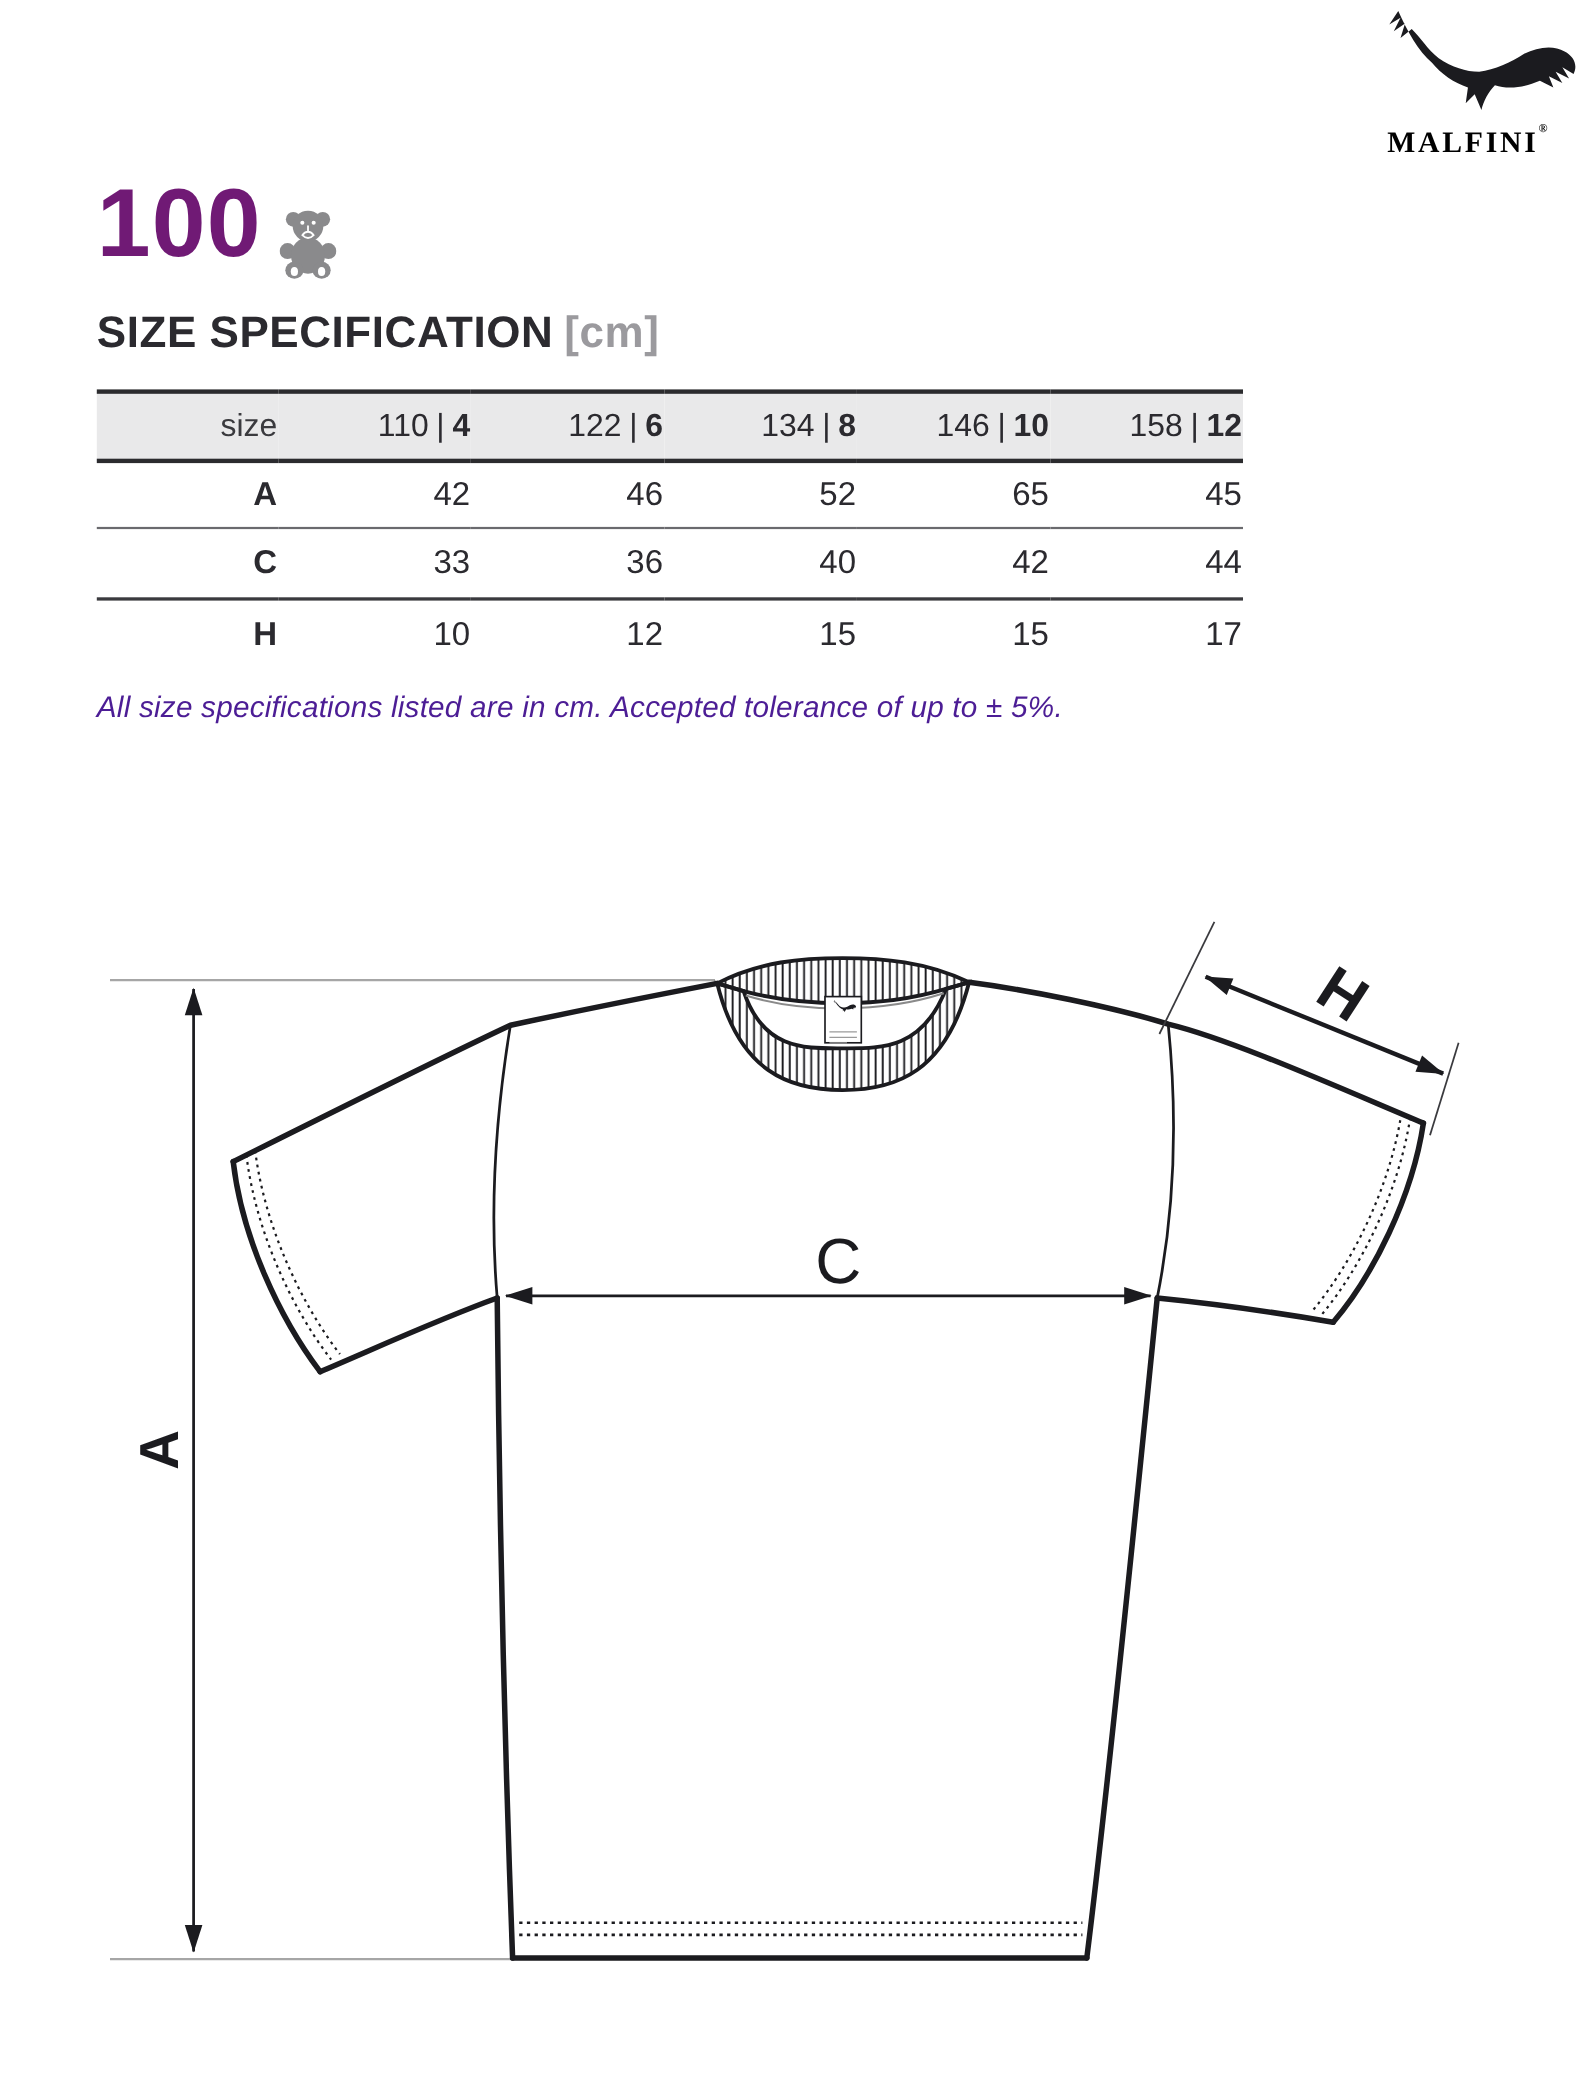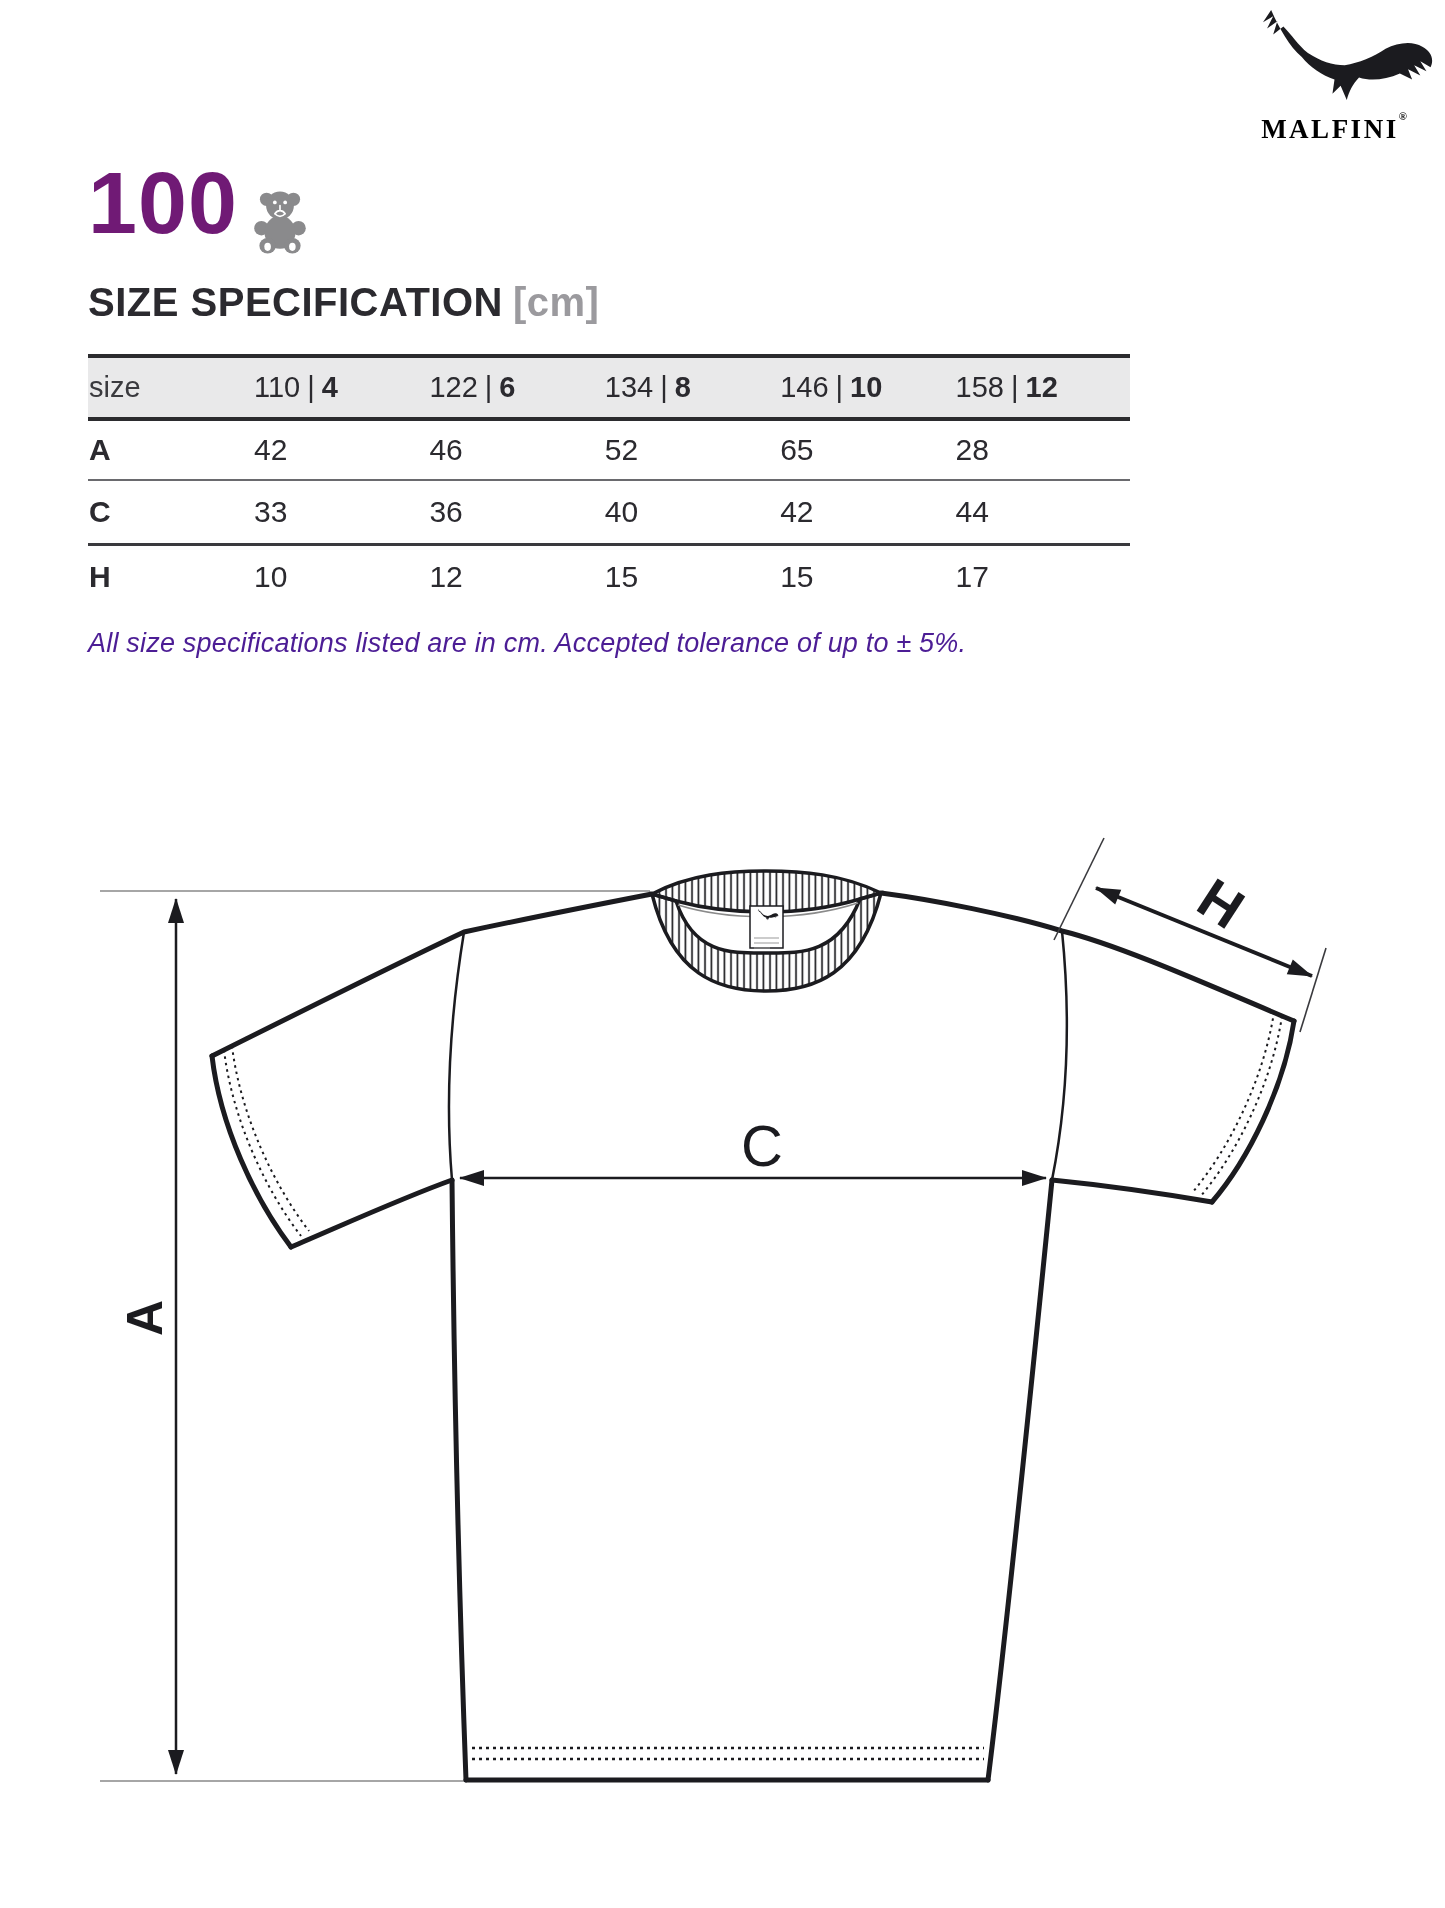--- a/index.html
+++ b/index.html
@@ -16,21 +16,21 @@
   .prodName{font-size:57px;font-weight:800;color:#2b2a2f;margin-left:18px;letter-spacing:0.5px;}
   .teddy{margin-left:16px;align-self:flex-end;position:relative;top:6px;}
 
   
   .secHead{position:absolute;top:280px;left:88px;font-size:40px;font-weight:800;letter-spacing:0.5px;color:#2b2a2f;}
   .secHead .unit{color:#9b9a9e;margin-left:10px;}
 
   
   table.spec{position:absolute;top:354px;left:88px;width:1042px;border-collapse:collapse;table-layout:fixed;
     border-top:4px solid #2b2b2e;}
-  table.spec td{text-align:left;vertical-align:middle;font-size:30px;}
+  table.spec td{text-align:right;vertical-align:middle;font-size:30px;}
   tr.hdr td{background:#e9e9ea;height:57px;font-size:29px;border-bottom:4px solid #2b2b2e;}
   tr.hdr td .b{font-weight:700;}
   tr.hdr td .sep{margin:0 7px;font-weight:400;color:#2b2a2f;}
   td.rowlab{font-weight:700;font-size:29px;}
   tr.rA td{height:56px;border-bottom:2px solid #6a6a6e;}
   tr.rC td{height:60px;border-bottom:3px solid #3a3a3e;}
   tr.rH td{height:60px;}
   .sizelab{color:#3a3a3e;}
 
   
@@ -97,21 +97,21 @@
     <td><span>134</span><span class="sep">|</span><span class="b">8</span></td>
     <td><span>146</span><span class="sep">|</span><span class="b">10</span></td>
     <td><span>158</span><span class="sep">|</span><span class="b">12</span></td>
   </tr>
   <tr class="rA">
     <td class="rowlab">A</td>
     <td>42</td>
     <td>46</td>
     <td>52</td>
     <td>65</td>
-    <td>28</td>
+    <td>45</td>
   </tr>
   <tr class="rC">
     <td class="rowlab">C</td>
     <td>33</td>
     <td>36</td>
     <td>40</td>
     <td>42</td>
     <td>44</td>
   </tr>
   <tr class="rH">

